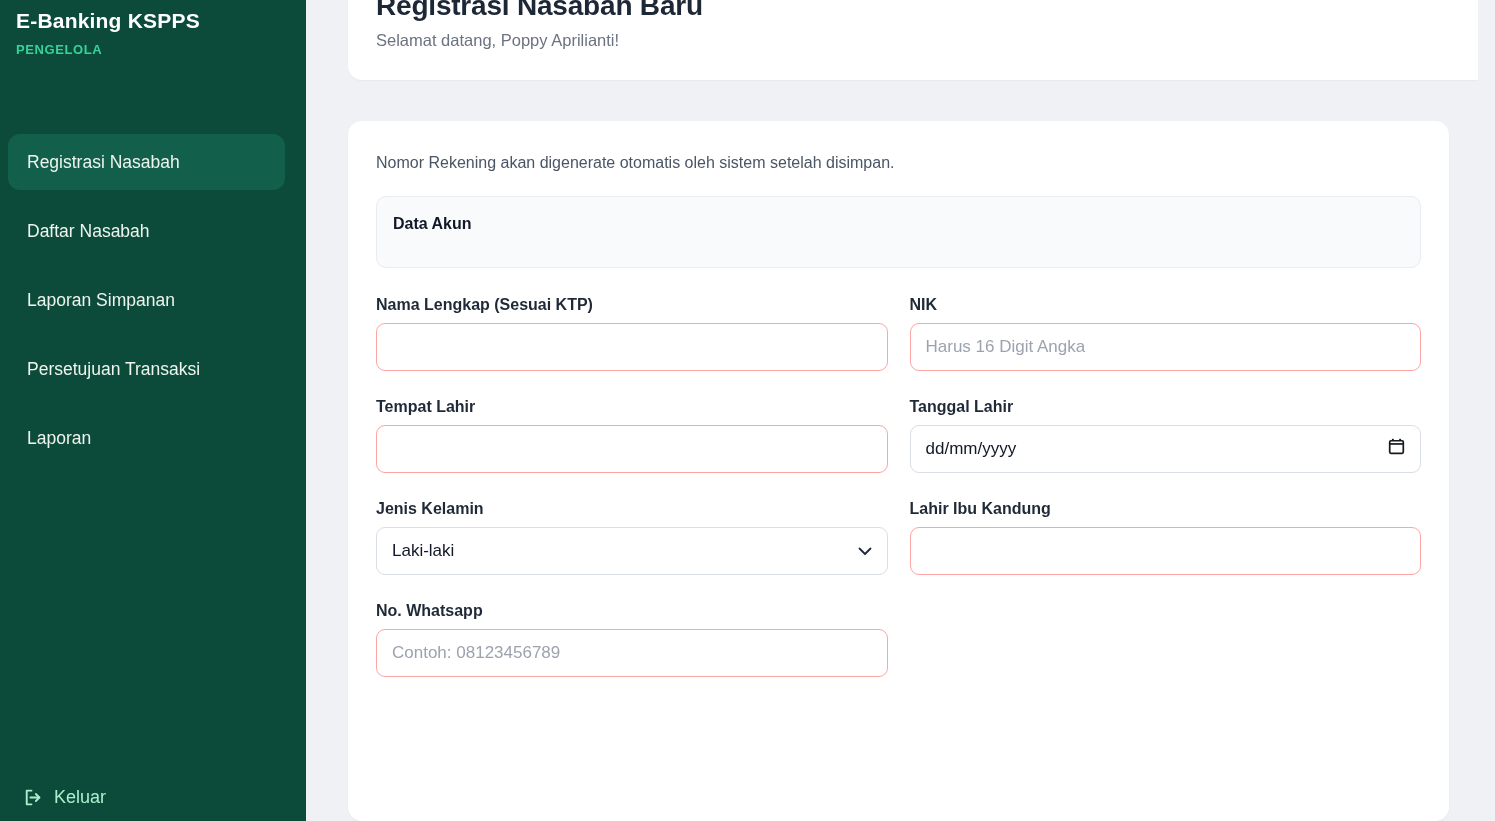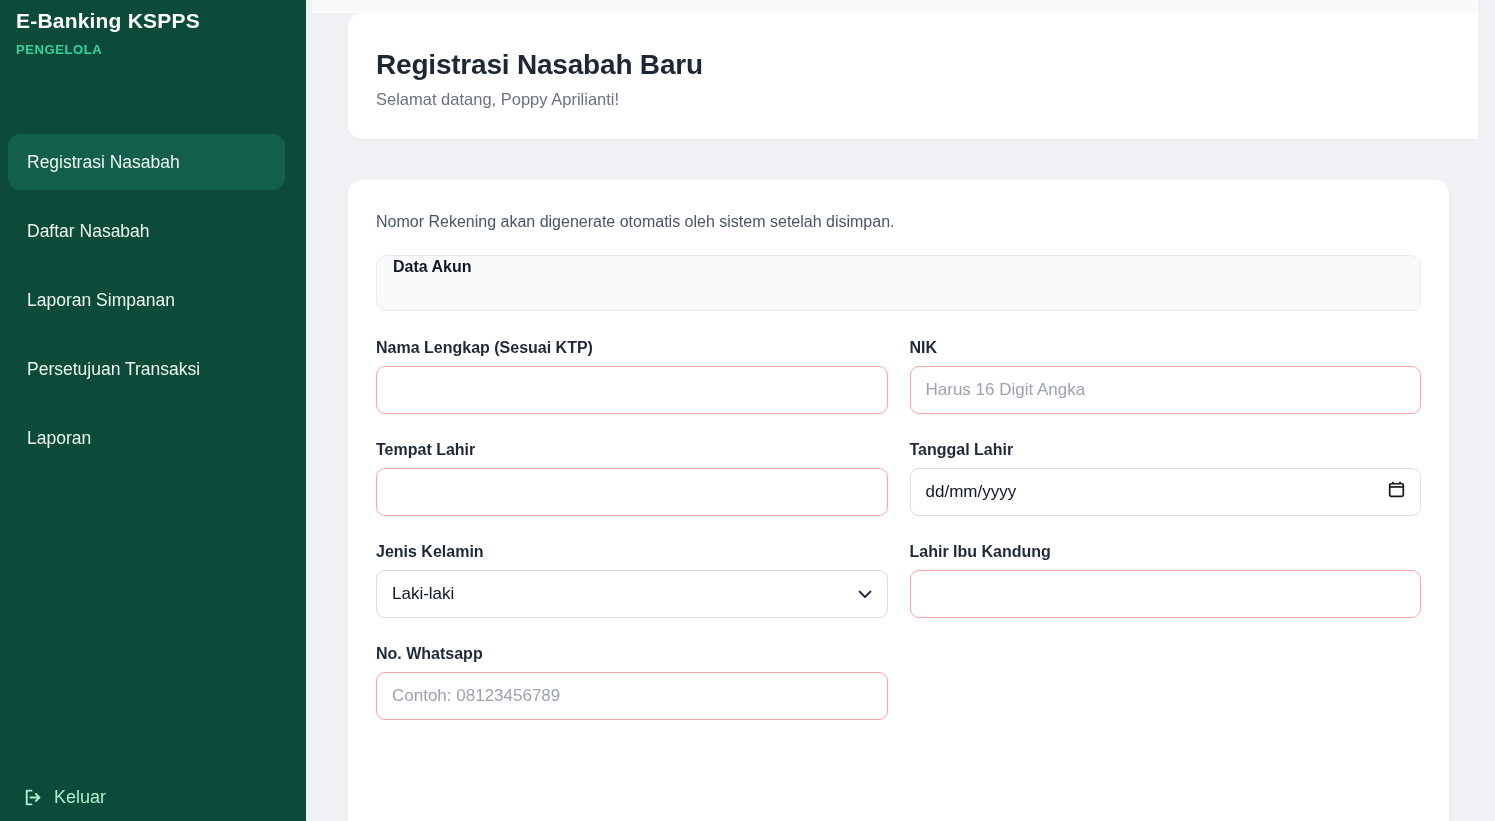--- a/index.html
+++ b/index.html
@@ -2,21 +2,21 @@
 <html><head>
 <meta charset="utf-8">
 <style>
   * { margin:0; padding:0; box-sizing:border-box; }
   html,body { width:1495px; height:821px; overflow:hidden; }
   body {
     font-family:"Liberation Sans","DejaVu Sans",sans-serif;
     background:#eff1f4;
     -webkit-font-smoothing:antialiased;
   }
-  .app { display:flex; width:1478px; height:821px; }
+  .app { display:flex; width:1478px; height:821px;align-items:flex-end; }
 
   
   .sidebar {
     width:306px; min-width:306px; height:100%;
     background:#0c4b3a;
     display:flex; flex-direction:column;
   }
   .brand { padding:9px 16px 0 16px; }
   .brand-title { color:#ffffff; font-size:21px; font-weight:700; letter-spacing:.2px; }
   .brand-role  { color:#36d39a; font-size:13px; font-weight:700; letter-spacing:.6px; margin-top:9px; }
@@ -56,21 +56,21 @@
     background:#ffffff; border-radius:14px;
     padding:33px 28px 0 28px;
     box-shadow:0 1px 2px rgba(16,24,40,.04);
   }
   .note { font-size:16px; color:#4a5565; margin-bottom:24px; line-height:18px; }
 
   .account-box {
     background:#f8fafc;
     border:1px solid #e9edf1;
     border-radius:10px;
-    padding:2px 16px 16px 16px;
+    padding:18px 16px 16px 16px;
   }
   .box-title { font-size:16px; font-weight:700; color:#111827; margin-bottom:18px; }
 
   .grid2 { display:grid; grid-template-columns:1fr 1fr; column-gap:23px; }
   .field { margin-bottom:26px; }
   .field-label {
     display:block; font-size:16px; font-weight:600; color:#1f2937;
     line-height:19px; margin-bottom:9px;
   }
   .input {

